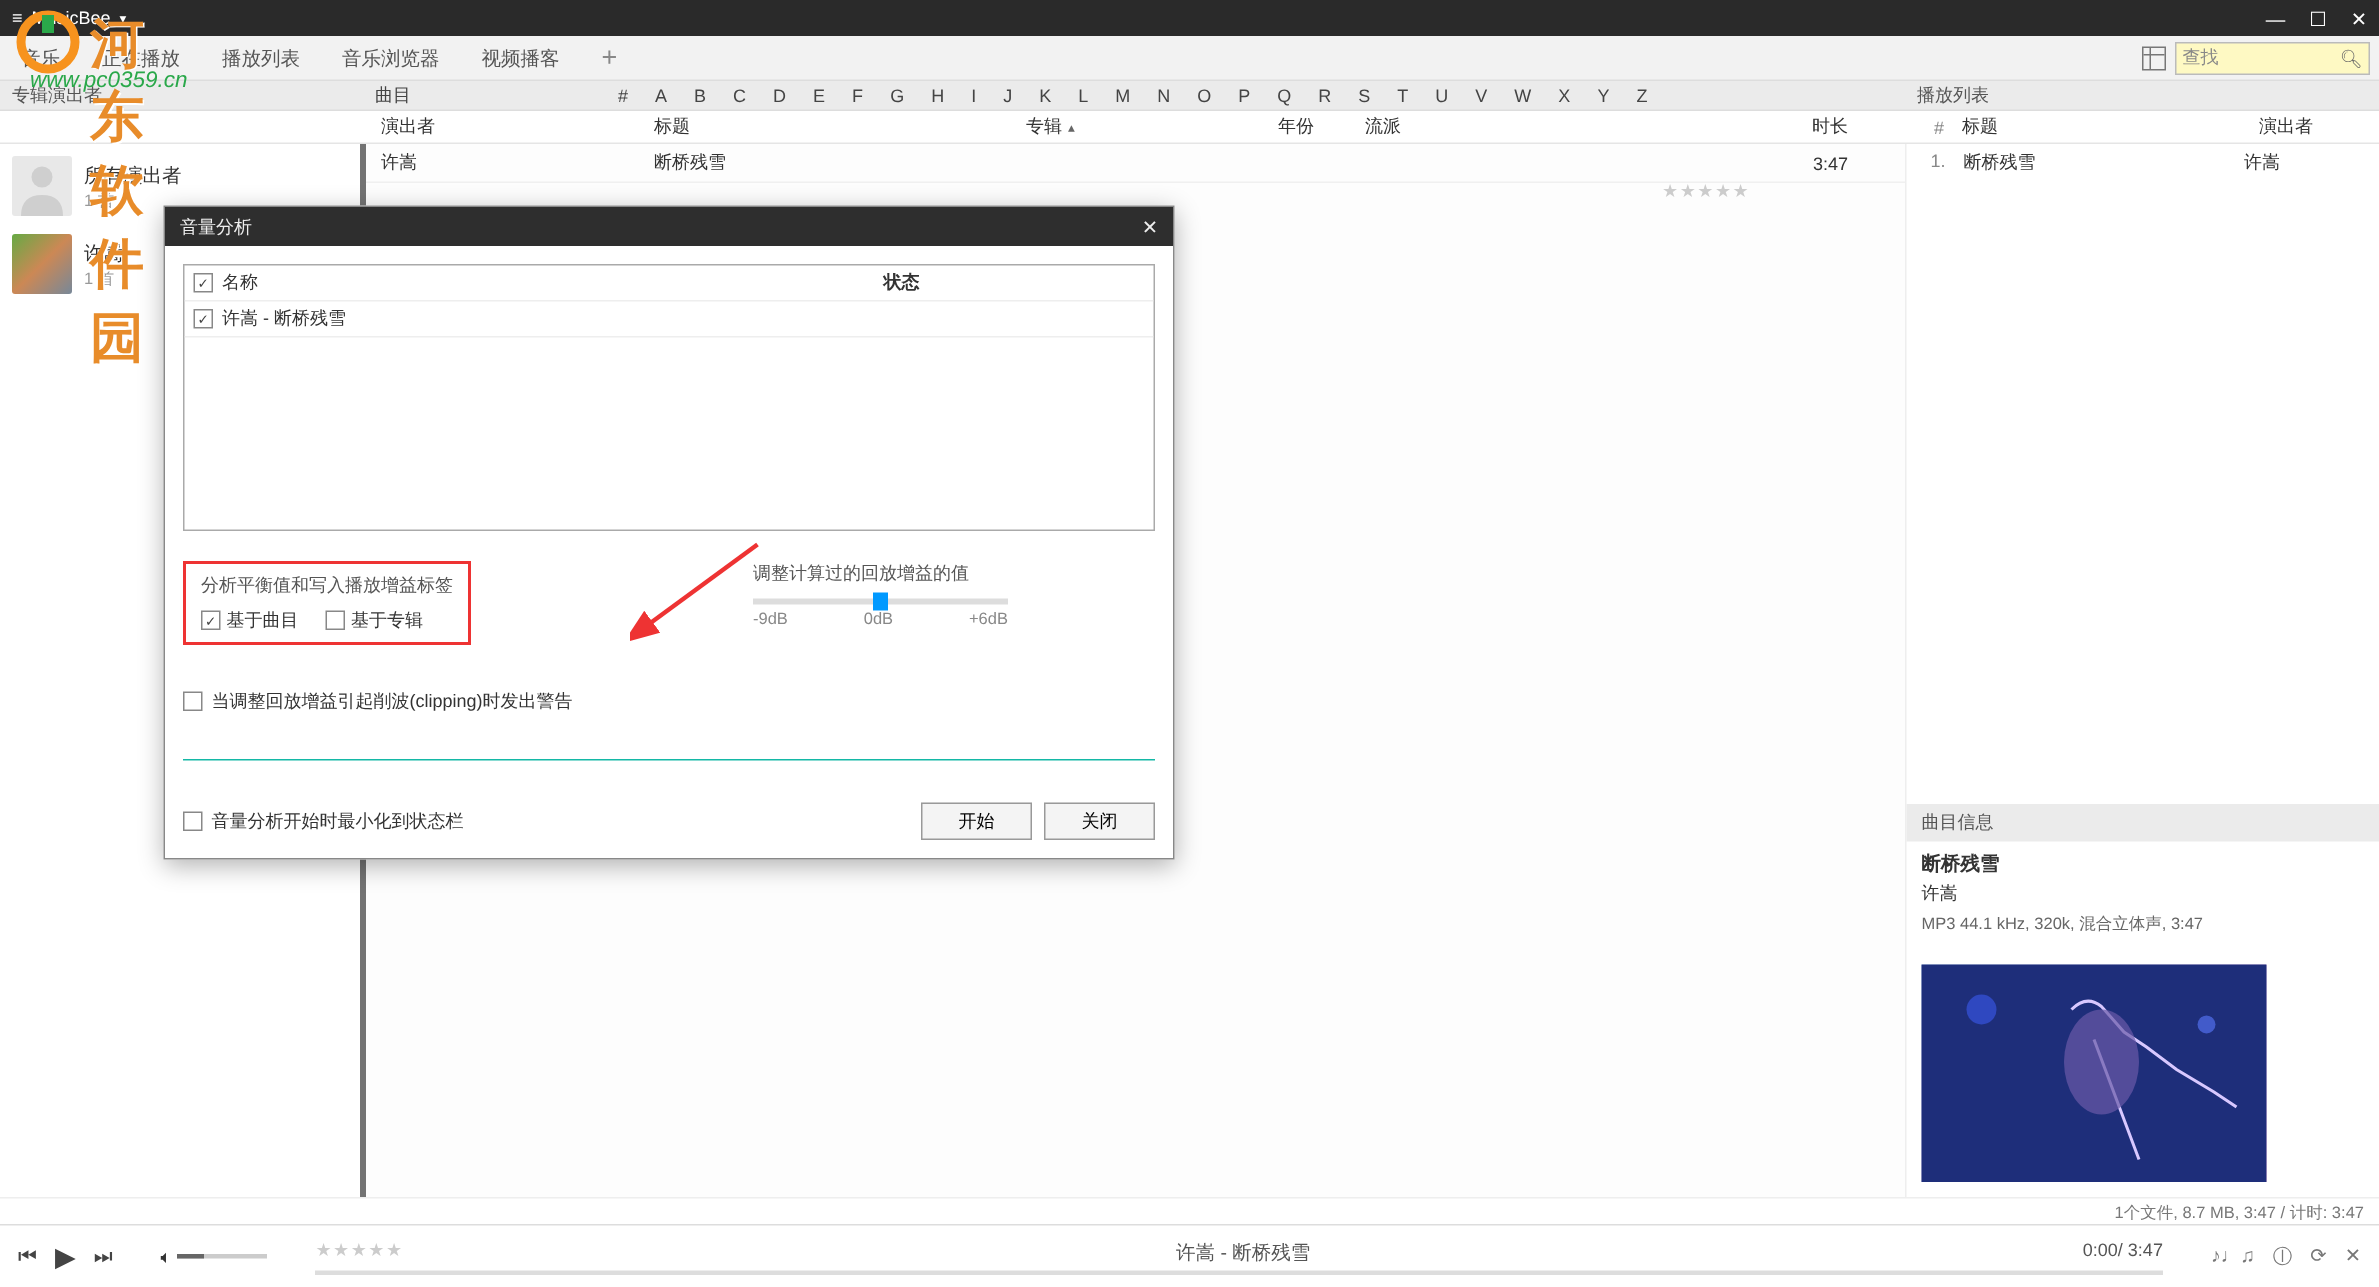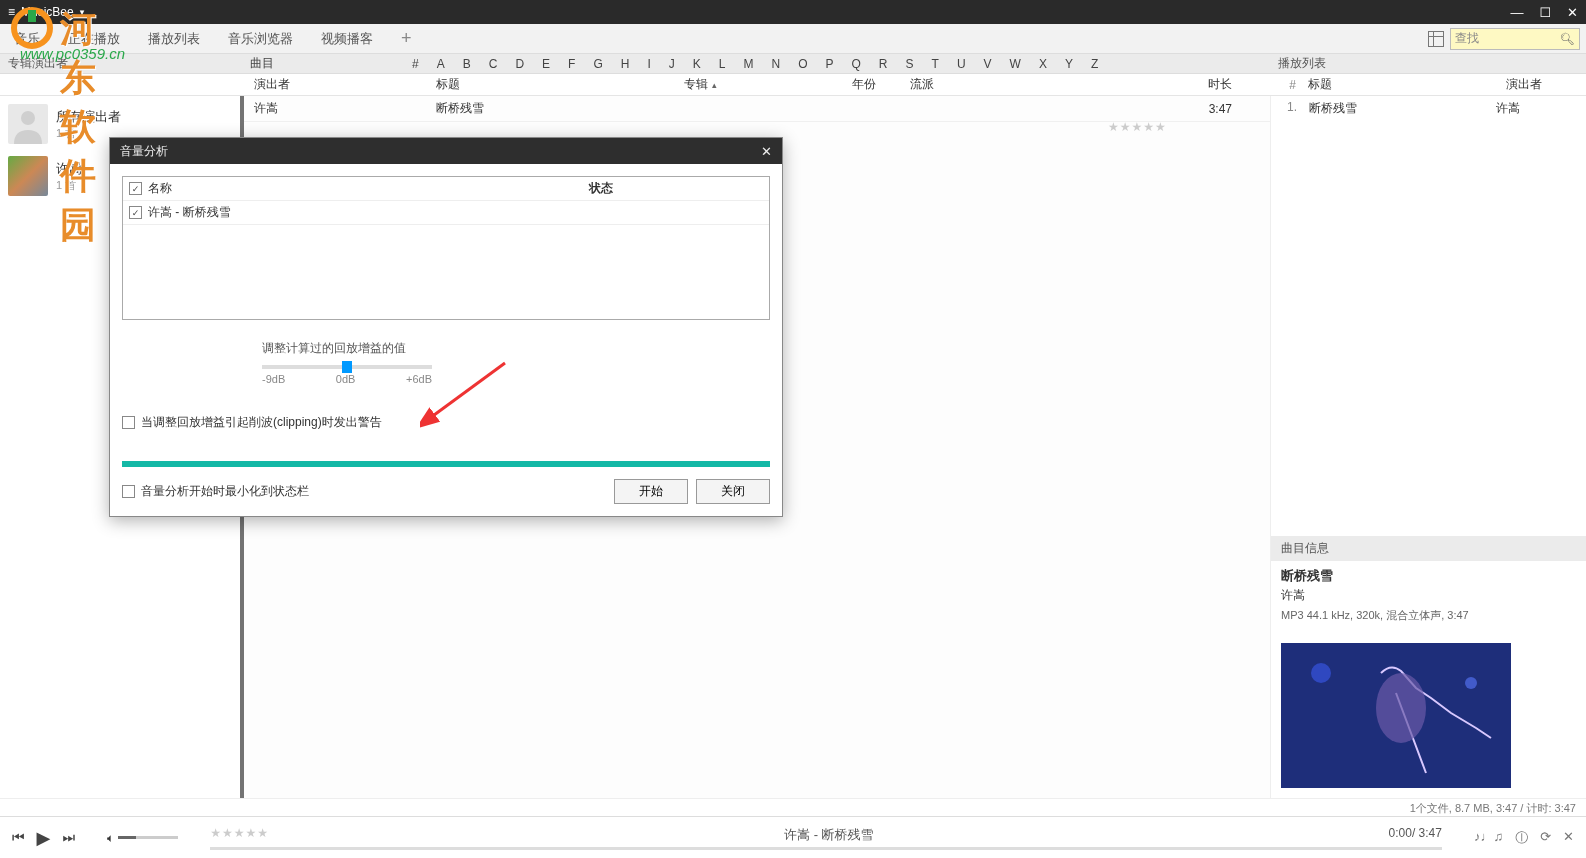--- a/index.html
+++ b/index.html
@@ -77,36 +77,36 @@
 .player .prog .bar { height:3px; background:#ddd;}
 .player .prog .meta { display:flex; justify-content:space-between; font-size:12px; color:#555;}
 .player .prog .np { text-align:center; font-size:13px; flex:1;}
 .player .r-icons { display:flex; gap:12px; font-size:13px; color:#777;}
 
 
 .overlay-dialog { position:absolute; left:109px; top:137px; width:674px; background:#fff; border:1px solid #888; box-shadow:0 4px 16px rgba(0,0,0,.3); z-index:100;}
 .dlg-title { height:26px; background:#2e2e2e; color:#eee; display:flex; align-items:center; padding:0 10px; font-size:12px;}
 .dlg-title .close { margin-left:auto; cursor:pointer; font-size:13px;}
 .dlg-body { padding:12px;}
-.listbox { border:1px solid #aaa; height:144px; overflow:auto;}
+.listbox { border:1px solid #aaa; height:178px; overflow:auto;}
 .listbox .lh { display:flex; padding:3px 6px; border-bottom:1px solid #eee; font-size:12px;}
 .listbox .lh .c1{width:460px; display:flex; align-items:center; gap:6px;}
 .listbox .lh .c2{flex:1;font-weight:bold;}
 .checkbox{width:13px;height:13px;border:1px solid #888;display:inline-flex;align-items:center;justify-content:center;font-size:9px;background:#fff;}
 .checkbox.on::after{content:"✓";color:#444;}
 .analysis-row{display:flex;gap:48px;margin-top:20px;align-items:flex-start;}
 .analysis-box{border:2px solid #e33;padding:6px 10px;}
 .analysis-box .lbl{font-size:12px;color:#555;margin-bottom:6px;}
 .analysis-box .chks{display:flex;gap:18px;font-size:12px;}
 .gain-box{font-size:12px;color:#555;}
 .slider{width:170px;height:4px;background:#ddd;position:relative;margin:8px 0 4px;}
 .slider .dot{position:absolute;left:50%;top:-4px;width:10px;height:12px;background:#09f;transform:translateX(-50%);}
 .slider-lbls{display:flex;justify-content:space-between;width:170px;font-size:11px;color:#888;}
 .warn-row{display:flex;align-items:center;gap:6px;font-size:12px;margin-top:29px;}
-.btm-row{display:flex;align-items:center;margin-top:30px;border-top:6px solid #14b8a6;padding-top:12px;}
+.btm-row{display:flex;align-items:center;margin-top:30px;border-top:1px solid #14b8a6;padding-top:28px;}
 .btm-row .chkline{display:flex;align-items:center;gap:6px;font-size:12px;}
 .btm-row .btns{margin-left:auto;display:flex;gap:8px;}
 .btn{border:1px solid #999;background:#f4f4f4;padding:3px 24px;font-size:12px;cursor:pointer;}
 
 
 .watermark{position:absolute;left:0;top:0;font-family:Arial;pointer-events:none;}
 .wm1{font-size:36px;color:#e88c2a;font-weight:bold;position:absolute;left:60px;top:5px;text-shadow:1px 1px #fff;}
 .wm2{font-size:15px;color:#2aa84a;position:absolute;left:20px;top:45px;font-style:italic;}
 .wm-logo{position:absolute;left:8px;top:4px;}
 
@@ -303,20 +303,33 @@
       <div class="lh">
         <div class="c1">
             <span class="checkbox on"></span>
             <span>许嵩 - 断桥残雪</span>
           </div>
         <div class="c2"></div>
       </div>
     </div>
 
     <div class="analysis-row">
+      <div class="analysis-box">
+        <div class="lbl">分析平衡值和写入播放增益标签</div>
+        <div class="chks">
+          <label style="display:flex;gap:4px;align-items:center;">
+              <span class="checkbox on"></span>
+              <span>基于曲目</span>
+            </label>
+          <label style="display:flex;gap:4px;align-items:center;">
+              <span class="checkbox"></span>
+              <span>基于专辑</span>
+            </label>
+        </div>
+      </div>
       <div class="gain-box" style="margin-left:140px;">
         <div>调整计算过的回放增益的值</div>
         <div class="slider">
             <div class="dot"></div>
           </div>
         <div class="slider-lbls">
           <span>-9dB</span>
           <span>0dB</span>
           <span>+6dB</span>
         </div>

